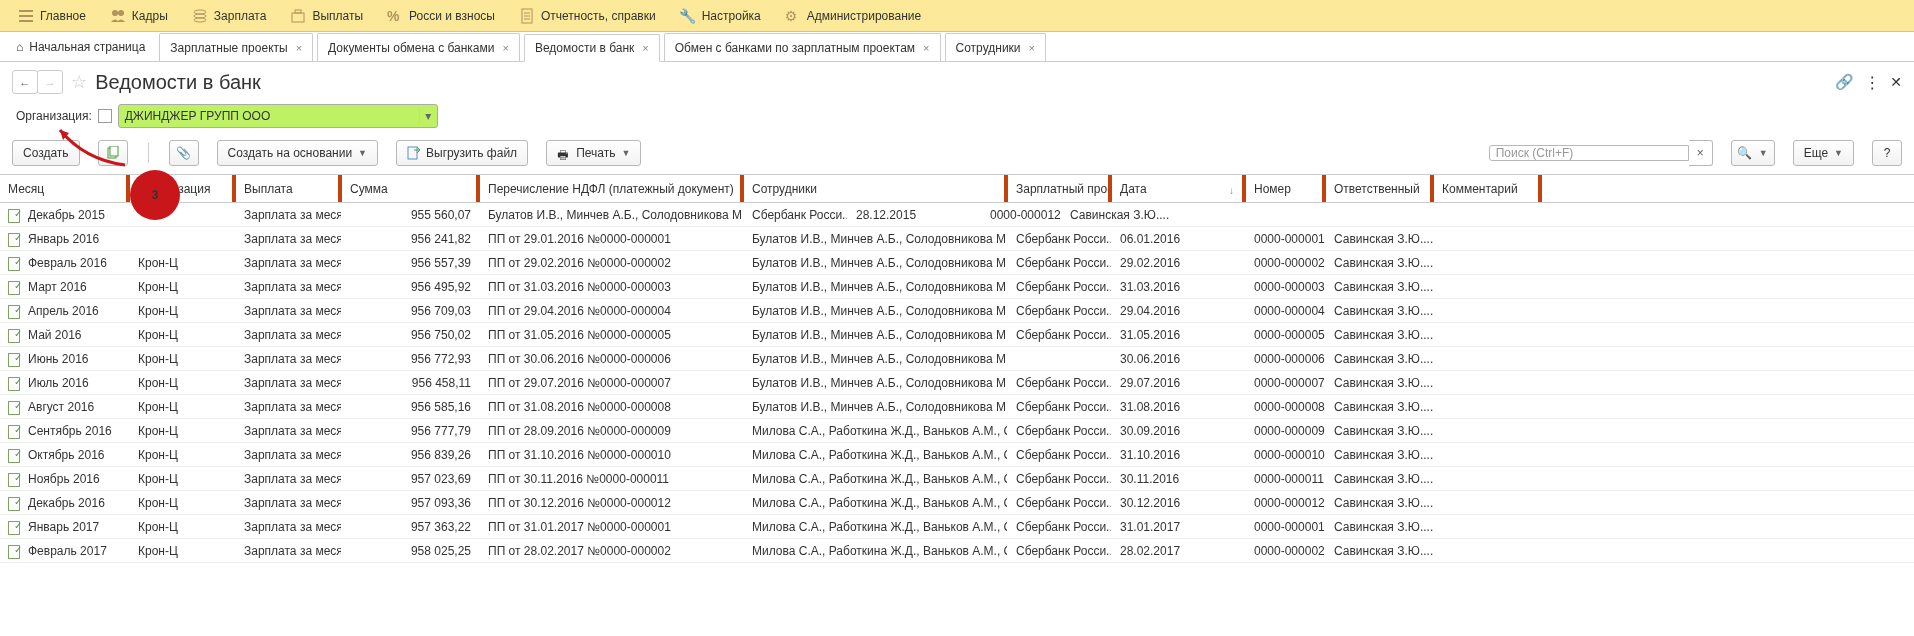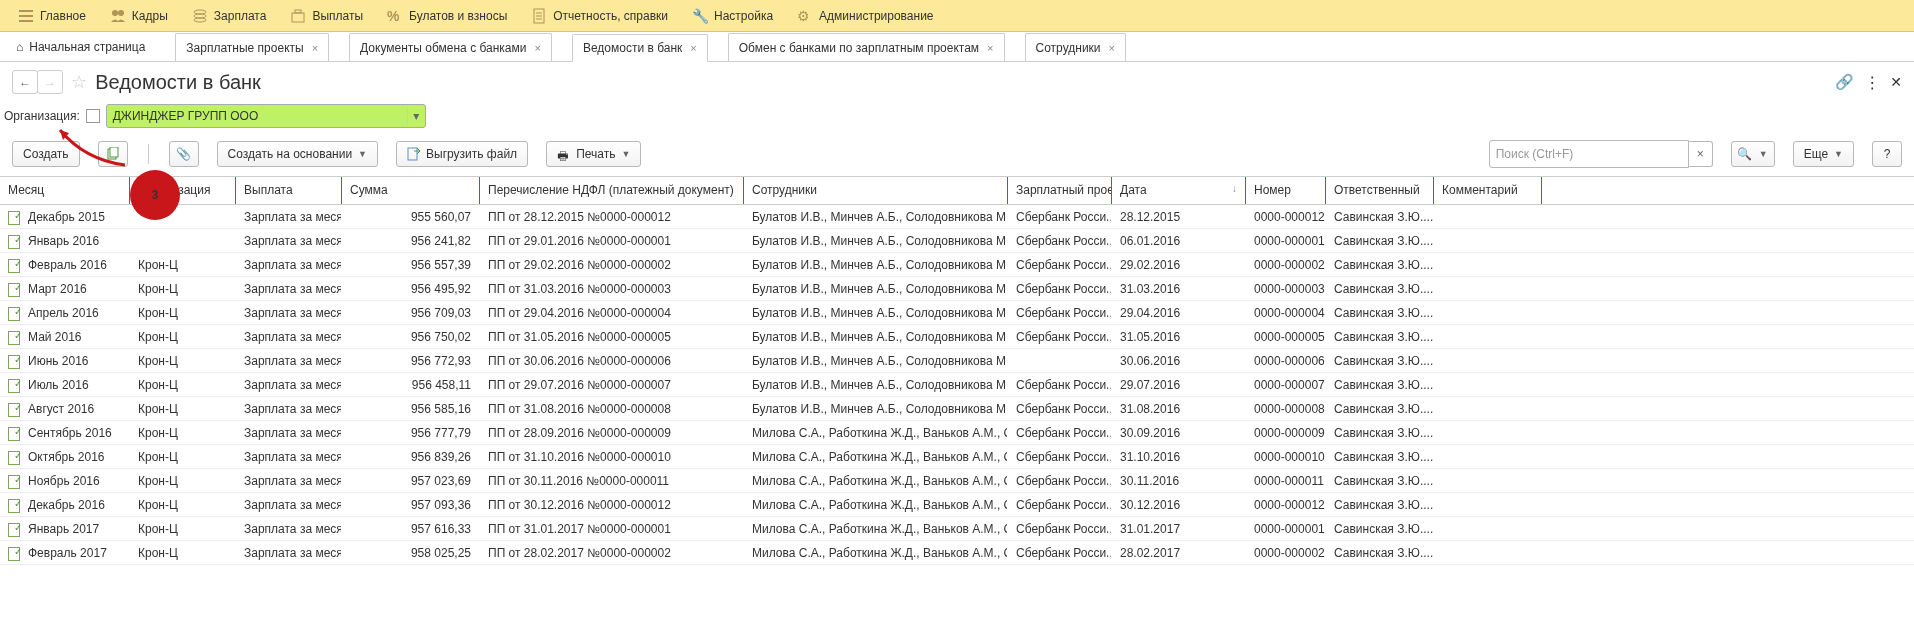--- a/index.html
+++ b/index.html
@@ -2,46 +2,46 @@
 <html><head>
 <meta charset="utf-8">
 <style>
 *{box-sizing:border-box;margin:0;padding:0;font-family:Arial,sans-serif;font-size:12px;color:#333}
 body{background:#fff;width:1914px;overflow:hidden}
 .topmenu{background:#fce99a;border-bottom:1px solid #d8c778;height:32px;display:flex;align-items:center;padding:1px 6px}
 .topmenu .mitem{display:flex;align-items:center;padding:0 12px;height:32px;cursor:pointer;color:#594a2e}
 .topmenu .micon{width:16px;height:16px;margin-right:6px;display:inline-block;color:#b0945b}
 .tabbar{background:#fff;border-bottom:1px solid #ccc;height:30px;display:flex;align-items:flex-end;padding:0 6px}
 .hometab{display:flex;align-items:center;height:28px;padding:0 10px;color:#333}
-.tab{display:flex;align-items:center;height:28px;padding:0 10px;border:1px solid #ccc;border-bottom:none;background:#fff;margin-left:20px;border-radius:2px 2px 0 0;color:#333}
+.tab{display:flex;align-items:center;height:28px;padding:0 10px;border:1px solid #ccc;border-bottom:none;background:#fff;margin-left:4px;border-radius:2px 2px 0 0;color:#333}
 .tab.active{background:#fff;border-bottom:1px solid #fff;position:relative;top:1px}
 .tab .x{margin-left:8px;color:#888;font-size:11px}
 .titlebar{display:flex;align-items:center;padding:8px 12px}
 .titlebar .navbtn{width:26px;height:24px;border:1px solid #ccc;border-radius:3px;display:flex;align-items:center;justify-content:center;background:#fff;color:#666}
 .titlebar .navbtn+.navbtn{margin-left:-1px}
 .titlebar .star{margin:0 8px;color:#ccc;font-size:18px}
 .titlebar h1{font-size:20px;font-weight:normal;color:#333}
 .titlebar .right{margin-left:auto;display:flex;align-items:center;gap:10px;color:#888}
-.filterrow{display:flex;align-items:center;padding:2px 4px 8px}
+.filterrow{display:flex;align-items:center;padding:2px 16px 8px}
 .filterrow label{margin-right:6px}
 .filterrow .chk{width:14px;height:14px;border:1px solid #999;margin-right:6px}
 .filterrow .orgsel{width:320px;height:24px;border:1px solid #aaa;border-radius:3px;display:flex;align-items:center;padding:0 6px;justify-content:space-between;background:#bef264}
 .filterrow .orgsel .dd{width:18px;text-align:center;border-left:1px solid #ccc;color:#666;margin-right:-6px;padding:2px 4px}
 .toolbar{display:flex;align-items:center;padding:4px 12px 8px;gap:18px}
 .btn{height:26px;border:1px solid #b8b8b8;border-radius:3px;background:linear-gradient(#fff,#f2f2f2);display:flex;align-items:center;padding:0 10px;cursor:pointer;color:#333}
 .btn.icon{padding:0;width:30px;justify-content:center}
 .btn .caret{margin-left:6px;font-size:9px;color:#666}
 .btn .bicon{width:14px;height:14px;margin-right:5px;display:inline-block}
 .toolbar .spacer{flex:1}
 .searchwrap{display:flex;align-items:center}
-.search{width:200px;height:28px;border:1px solid #b8b8b8;border-radius:3px 0 0 3px;padding:0 6px;color:#999;background:#fff;display:flex;align-items:center}
+.search{width:200px;height:16px;border:1px solid #b8b8b8;border-radius:3px 0 0 3px;padding:0 6px;color:#999;background:#fff;display:flex;align-items:center}
 .searchx{width:24px;height:26px;border:1px solid #b8b8b8;border-left:none;border-radius:0 3px 3px 0;display:flex;align-items:center;justify-content:center;color:#666;background:#fff}
 .grid{border-top:1px solid #ccc;width:100%}
 .ghead{display:flex;background:#fff;border-bottom:1px solid #ccc;height:28px}
-.ghead .gc{padding:6px 8px;border-right:1px solid #c2410c;color:#555;overflow:hidden;white-space:nowrap;display:flex;align-items:flex-start}
+.ghead .gc{padding:6px 8px;border-right:4px solid #c2410c;color:#555;overflow:hidden;white-space:nowrap;display:flex;align-items:flex-end}
 .grow{display:flex;height:24px;border-bottom:1px solid #eee}
 .grow .gc{padding:3px 8px;border-right:1px solid transparent;overflow:hidden;white-space:nowrap;text-overflow:ellipsis;display:flex;align-items:center}
 .gc.num{justify-content:flex-end}
 .c0{width:130px}.c1{width:106px}.c2{width:106px}.c3{width:138px}.c4{width:264px}.c5{width:264px}.c6{width:104px}.c7{width:134px}.c8{width:80px}.c9{width:108px}.c10{width:108px}
 .docicon{width:14px;height:12px;margin-right:6px;display:inline-block;position:relative}
 .docicon::before{content:"";position:absolute;left:0;top:0;width:10px;height:12px;border:1px solid #7aa662;background:#fff}
 .docicon::after{content:"✓";position:absolute;left:6px;top:-1px;color:#4a9a3f;font-size:10px}
 .annot{position:absolute;left:130px;top:170px;pointer-events:none}
 .annot .circle{width:50px;height:50px;border-radius:50%;background:#c9161a;display:flex;align-items:center;justify-content:center;color:#fff;font-size:26px;font-weight:bold}
 .annot svg{position:absolute;left:-75px;top:-45px}
@@ -84,21 +84,21 @@
       <span class="micon">
         <svg width="16" height="16">
           <rect x="2" y="5" width="12" height="9" fill="none" stroke="#b0945b"></rect>
           <rect x="5" y="2" width="6" height="3" fill="none" stroke="#b0945b"></rect>
         </svg>
       </span>
       <span>Выплаты</span>
     </div>
     <div class="mitem">
       <span class="micon"><span style="color:#b0945b;font-weight:bold;font-size:14px">%</span></span>
-      <span>Булатов и взносы</span>
+      <span>Росси и взносы</span>
     </div>
     <div class="mitem">
       <span class="micon">
         <svg width="16" height="16">
           <rect x="3" y="1" width="10" height="14" fill="none" stroke="#b0945b"></rect>
           <path d="M5 5h6M5 8h6M5 11h6" stroke="#b0945b"></path>
         </svg>
       </span>
       <span>Отчетность, справки</span>
     </div>
@@ -247,21 +247,20 @@
     </div>
   <div id="gbody">
       <div class="grow">
         <div class="gc c0">
           <span class="docicon"></span>
           <span>Декабрь 2015</span>
         </div>
         <div class="gc c1"></div>
         <div class="gc c2">Зарплата за месяц</div>
         <div class="gc c3 num">955 560,07</div>
-        <div class="gc c4">ПП от 28.12.2015 №0000-000012</div>
         <div class="gc c5">Булатов И.В., Минчев А.Б., Солодовникова М.П...</div>
         <div class="gc c6">Сбербанк Росси...</div>
         <div class="gc c7">28.12.2015</div>
         <div class="gc c8">0000-000012</div>
         <div class="gc c9">Савинская З.Ю....</div>
         <div class="gc c10"></div>
       </div>
       <div class="grow">
         <div class="gc c0">
           <span class="docicon"></span>
@@ -454,21 +453,21 @@
         <div class="gc c9">Савинская З.Ю....</div>
         <div class="gc c10"></div>
       </div>
       <div class="grow">
         <div class="gc c0">
           <span class="docicon"></span>
           <span>Январь 2017</span>
         </div>
         <div class="gc c1">Крон-Ц</div>
         <div class="gc c2">Зарплата за месяц</div>
-        <div class="gc c3 num">957 616,33</div>
+        <div class="gc c3 num">957 363,22</div>
         <div class="gc c4">ПП от 31.01.2017 №0000-000001</div>
         <div class="gc c5">Милова С.А., Работкина Ж.Д., Ваньков А.М., Со...</div>
         <div class="gc c6">Сбербанк Росси...</div>
         <div class="gc c7">31.01.2017</div>
         <div class="gc c8">0000-000001</div>
         <div class="gc c9">Савинская З.Ю....</div>
         <div class="gc c10"></div>
       </div>
       <div class="grow">
         <div class="gc c0">

